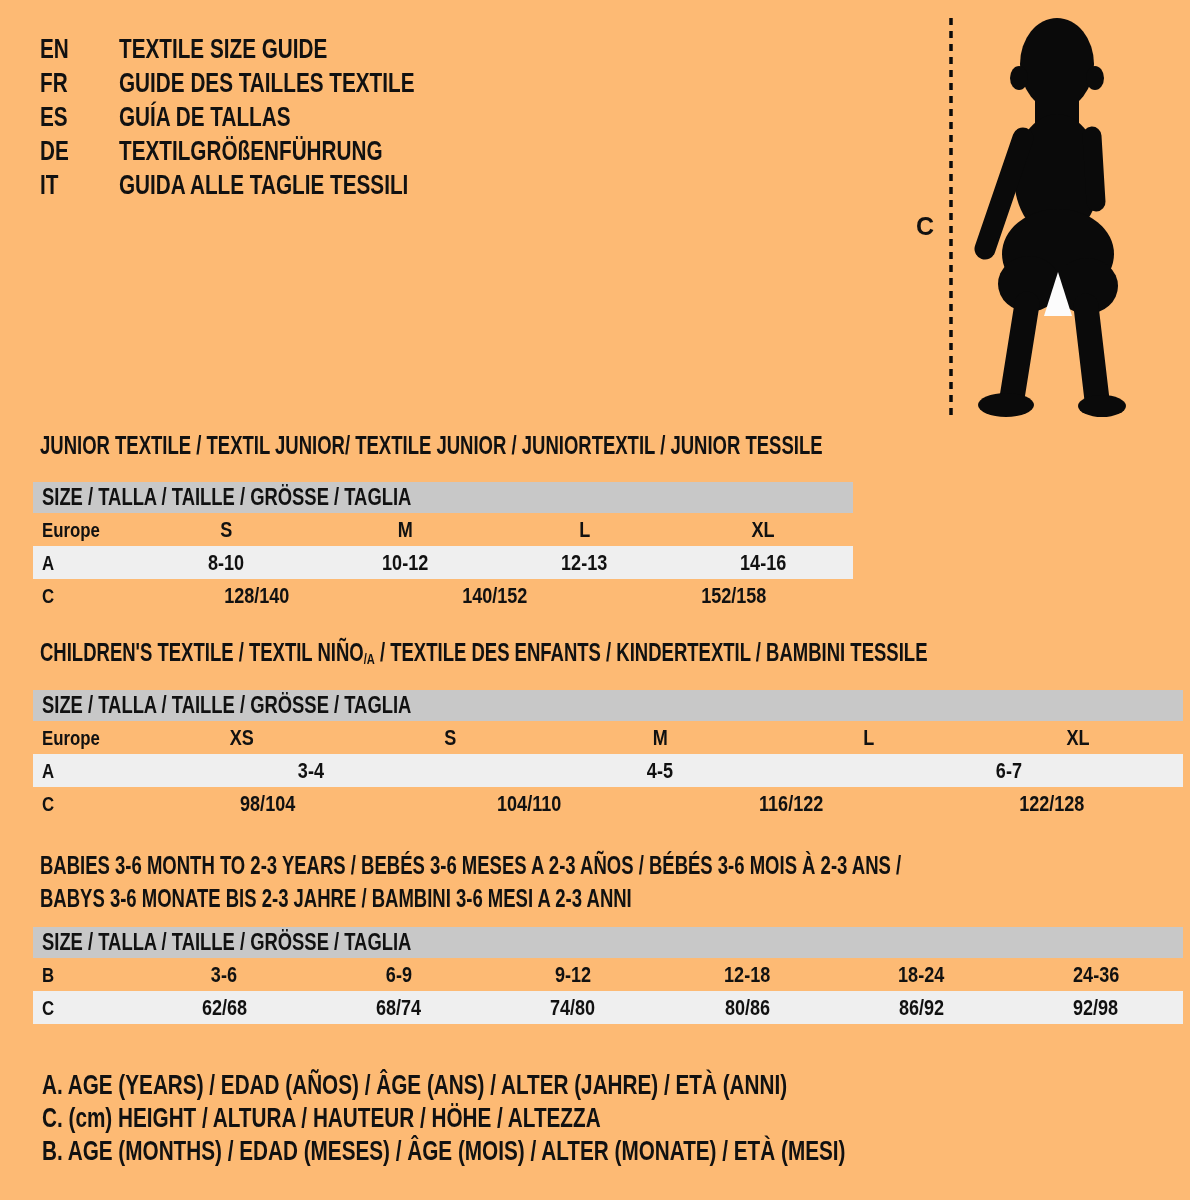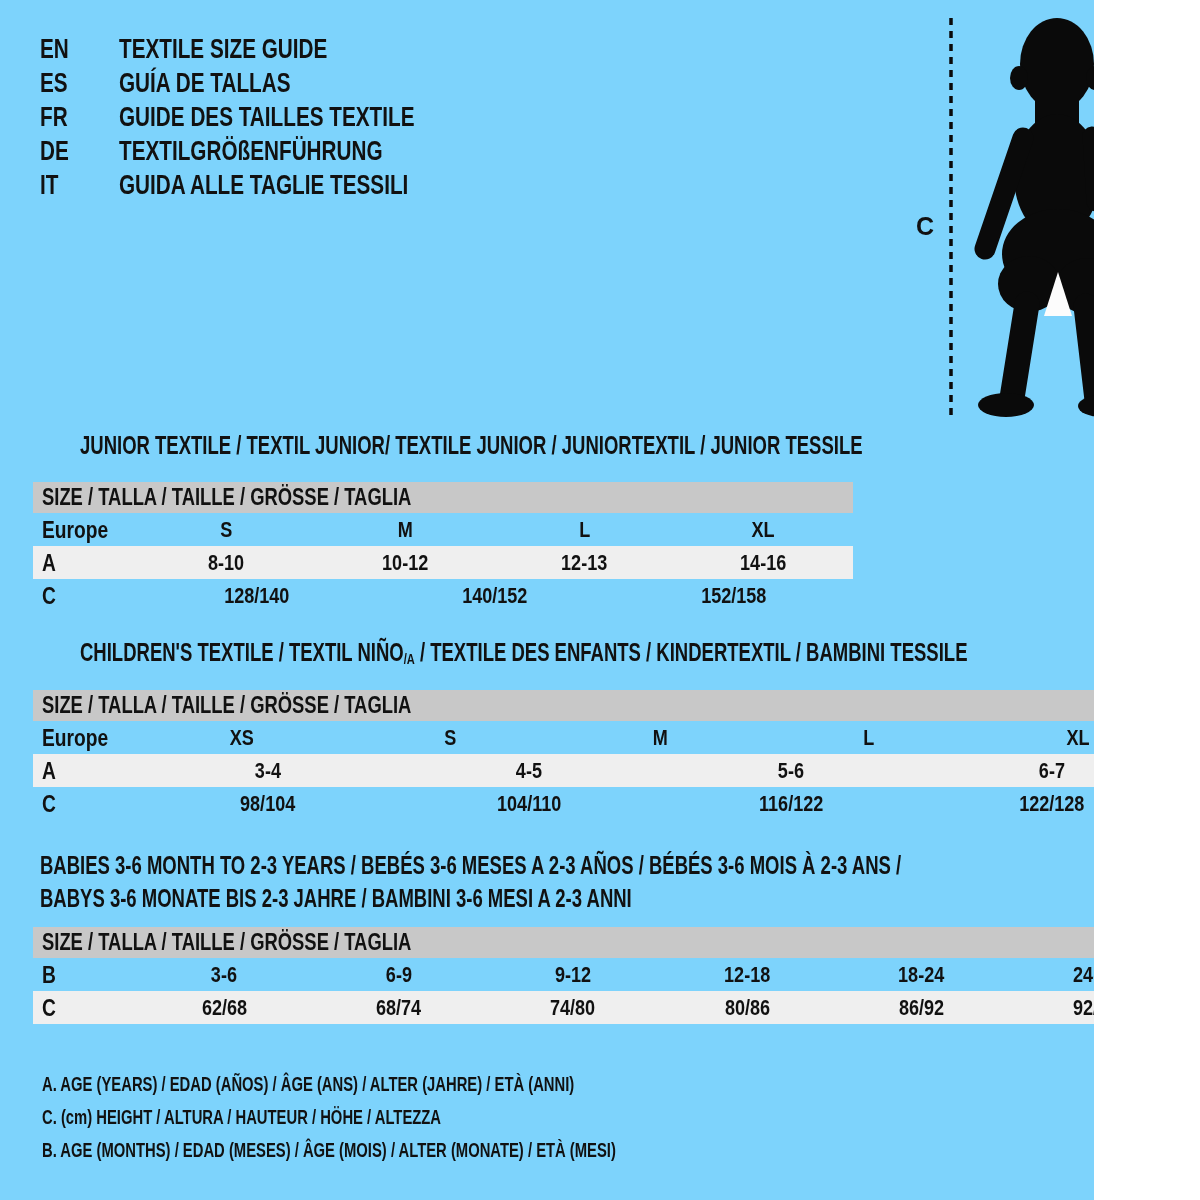--- a/index.html
+++ b/index.html
@@ -1,69 +1,69 @@
 <!DOCTYPE html>
 <html><head>
 <meta charset="utf-8">
 <style>
   html,body { margin:0; padding:0; }
   body { font-family: "Liberation Sans", sans-serif; }
   .canvas {
-    position:relative; width:1060px; height:1200px;
-    background:#7dd3fc; color:#111; overflow:hidden;padding-left:34px;
+    position:relative; width:1190px; height:1200px;
+    background:#fdba74; color:#111; overflow:hidden;
   }
   
   .cond  { display:inline-block; transform:scaleX(0.74); transform-origin:0 50%; white-space:nowrap; font-weight:700; }
   .condl { display:inline-block; transform:scaleX(0.80); transform-origin:0 50%; white-space:nowrap; font-weight:700; }
   .condc { display:inline-block; transform:scaleX(0.82); transform-origin:50% 50%; white-space:nowrap; font-weight:700; }
 
   
   .langs { position:absolute; left:40px; top:32px; }
   .lang-row { display:flex; height:34px; line-height:34px; font-size:28px; }
   .lang-code { width:79px; }
 
   
   .figure-wrap { position:absolute; left:965px; top:16px; width:170px; height:402px; }
   .dash-line { position:absolute; left:948px; top:18px; }
   .cmark { position:absolute; left:916px; top:212px; font-size:25px; font-weight:700; }
 
   
-  .heading { position:absolute; left:40px; font-size:25px; line-height:30px; font-weight:700;margin-left:40px; }
+  .heading { position:absolute; left:40px; font-size:25px; line-height:30px; font-weight:700; }
   .heading2 { position:absolute; left:40px; font-size:25px; line-height:33px; font-weight:700; }
   .sub { font-size:15px; position:relative; top:3px; }
 
   
   .table { position:absolute; left:33px; }
   .band { background:#c8c8c8; height:31px; line-height:31px; padding-left:9px; font-size:23px; }
   .trow { display:flex; height:33px; line-height:33px; }
   .striped { background:#efefef; }
-  .rlabel { width:95px; padding-left:9px; font-size:24px; }
+  .rlabel { width:95px; padding-left:9px; font-size:21px; }
   .cell { flex:1; text-align:center; font-size:22px; }
 
   
   .notes { position:absolute; left:42px; top:1068px; }
-  .note-line { height:33px; line-height:33px; font-size:20px; }
+  .note-line { height:33px; line-height:33px; font-size:28px; }
 </style>
 </head>
 <body>
 
 <div class="canvas">
 
   <div class="langs">
     <div class="lang-row">
       <span class="lang-code"><span class="cond">EN</span></span>
       <span class="cond">TEXTILE SIZE GUIDE</span>
     </div>
     <div class="lang-row">
+      <span class="lang-code"><span class="cond">FR</span></span>
+      <span class="cond">GUIDE DES TAILLES TEXTILE</span>
+    </div>
+    <div class="lang-row">
       <span class="lang-code"><span class="cond">ES</span></span>
       <span class="cond">GUÍA DE TALLAS</span>
-    </div>
-    <div class="lang-row">
-      <span class="lang-code"><span class="cond">FR</span></span>
-      <span class="cond">GUIDE DES TAILLES TEXTILE</span>
     </div>
     <div class="lang-row">
       <span class="lang-code"><span class="cond">DE</span></span>
       <span class="cond">TEXTILGRÖßENFÜHRUNG</span>
     </div>
     <div class="lang-row">
       <span class="lang-code"><span class="cond">IT</span></span>
       <span class="cond">GUIDA ALLE TAGLIE TESSILI</span>
     </div>
   </div>
@@ -138,21 +138,20 @@
       <span class="cell"><span class="condc">XS</span></span>
       <span class="cell"><span class="condc">S</span></span>
       <span class="cell"><span class="condc">M</span></span>
       <span class="cell"><span class="condc">L</span></span>
       <span class="cell"><span class="condc">XL</span></span>
     </div>
     <div class="trow striped">
       <span class="rlabel"><span class="condl">A</span></span>
       <span class="cell"><span class="condc">3-4</span></span>
       <span class="cell"><span class="condc">4-5</span></span>
-      <span class="cell"><span class="condc">5-6</span></span>
       <span class="cell"><span class="condc">6-7</span></span>
     </div>
     <div class="trow">
       <span class="rlabel"><span class="condl">C</span></span>
       <span class="cell"><span class="condc">98/104</span></span>
       <span class="cell"><span class="condc">104/110</span></span>
       <span class="cell"><span class="condc">116/122</span></span>
       <span class="cell"><span class="condc">122/128</span></span>
     </div>
   </div>

